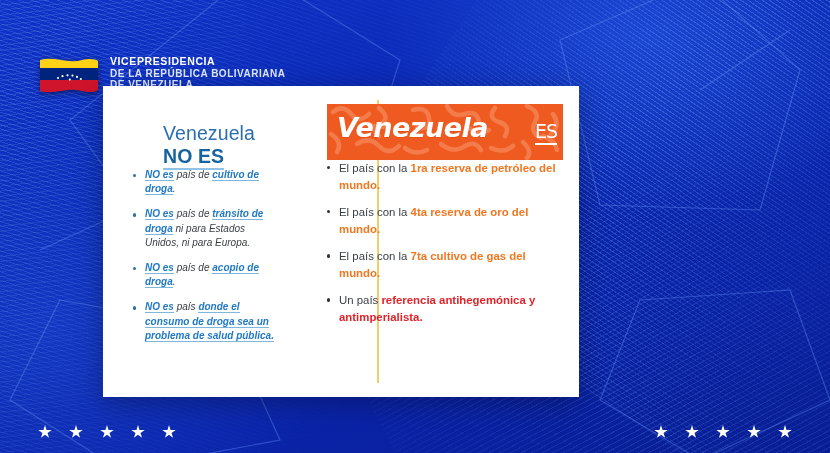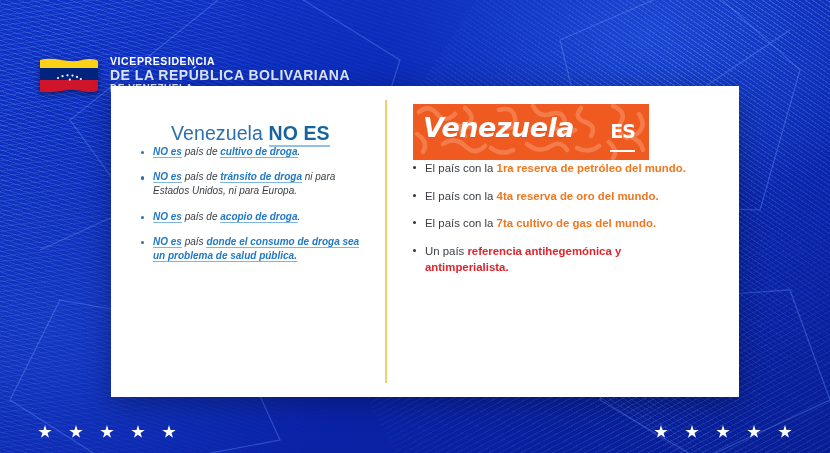--- a/index.html
+++ b/index.html
@@ -46,29 +46,28 @@
     -webkit-mask-image:linear-gradient(70deg, rgba(0,0,0,0) 5%, rgba(0,0,0,.8) 50%, rgba(0,0,0,0) 100%);
             mask-image:linear-gradient(70deg, rgba(0,0,0,0) 5%, rgba(0,0,0,.8) 50%, rgba(0,0,0,0) 100%);
   }
   .outline{position:absolute;pointer-events:none;opacity:.35;}
 
   
   .brand{position:absolute;left:38px;top:24px;display:flex;align-items:flex-start;gap:10px;margin-top:32px;}
   .flag{width:62px;height:42px;position:relative;filter:drop-shadow(0 2px 3px rgba(0,0,0,.45));}
   .brandtext{line-height:1.12;}
   .bt1{color:#ffffff;font-size:10.5px;font-weight:bold;letter-spacing:.6px;}
-  .bt2{color:#dfe9ff;font-size:14px;font-weight:bold;letter-spacing:.5px;}
+  .bt2{color:#dfe9ff;font-size:10px;font-weight:bold;letter-spacing:.5px;}
   .bt3{color:#dfe9ff;font-size:10px;font-weight:bold;letter-spacing:.5px;}
 
   
   .card{
-    position:absolute;left:103px;top:86px;width:628px;height:311px;
+    position:absolute;left:103px;top:86px;width:476px;height:311px;
     background:#ffffff;box-shadow:0 6px 26px rgba(0,0,0,.30);
     display:flex;
-    margin-left:8px;
   }
   .divider{position:absolute;left:274px;top:14px;width:1.5px;height:283px;background:#f0cf6a;}
 
   .pane{position:relative;box-sizing:border-box;}
   .pane-left{width:274px;padding:22px 18px 0 28px;}
   .pane-right{width:320px;padding:16px 16px 0 26px;}
 
   .title-left{
     color:#2a6fb0;font-size:19.5px;font-weight:normal;letter-spacing:.1px;
     margin:14px 0 0 32px;
@@ -81,24 +80,24 @@
     background:#ef5a21;overflow:hidden;
   }
   .doodles{position:absolute;inset:0;opacity:.85;}
   .banner-word{
     position:absolute;left:10px;top:8px;color:#fff;
     font-family:"DejaVu Sans", sans-serif;
     font-size:27px;font-weight:bold;font-style:italic;letter-spacing:-.5px;
     text-shadow:0 1px 0 rgba(0,0,0,.07);
   }
   .banner-es{
-    position:absolute;right:14px;top:16px;color:#fff;
+    position:absolute;right:6px;top:16px;color:#fff;
     font-family:"DejaVu Sans", sans-serif;
-    font-size:19px;font-weight:bold;letter-spacing:-1px;
-    border-bottom:2.5px solid #fff;padding-bottom:8px;
+    font-size:19px;font-weight:normal;letter-spacing:-1px;
+    border-bottom:2.5px solid #fff;padding-bottom:1px;
   }
 
   ul.bullets{list-style:none;margin:0;padding:0;}
   ul.bullets li{
     position:relative;padding-left:14px;margin-bottom:11px;
   }
   ul.bullets li::before{
     content:"";position:absolute;left:2px;top:6px;width:3.4px;height:3.4px;border-radius:50%;
   }
   .list-left{margin-top:42px;font-size:10px;line-height:1.42;color:#3b4046;font-style:italic;}

